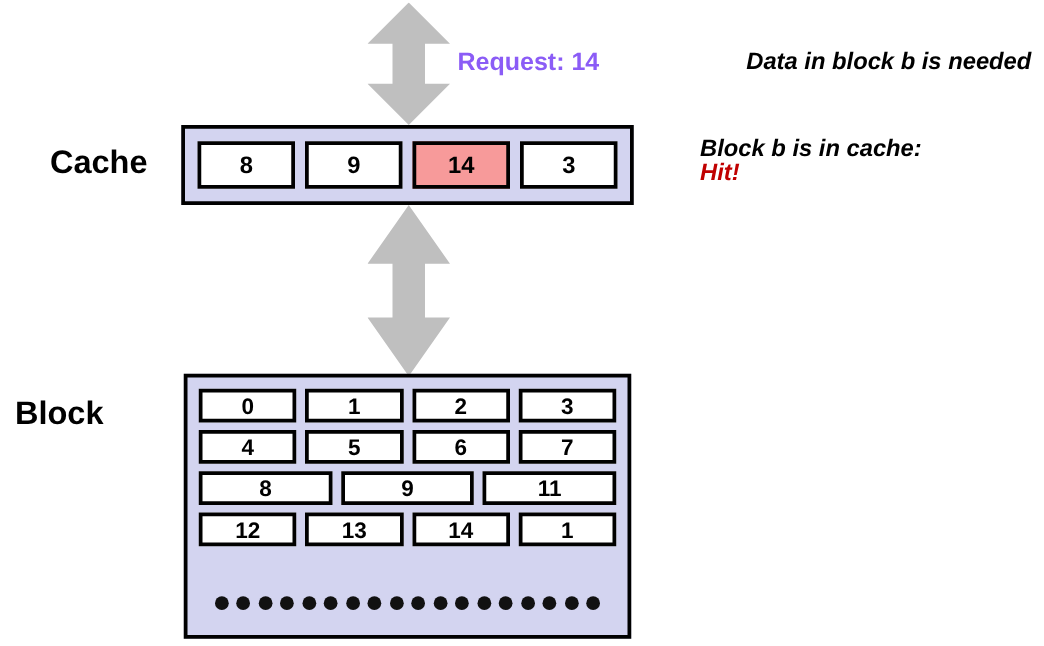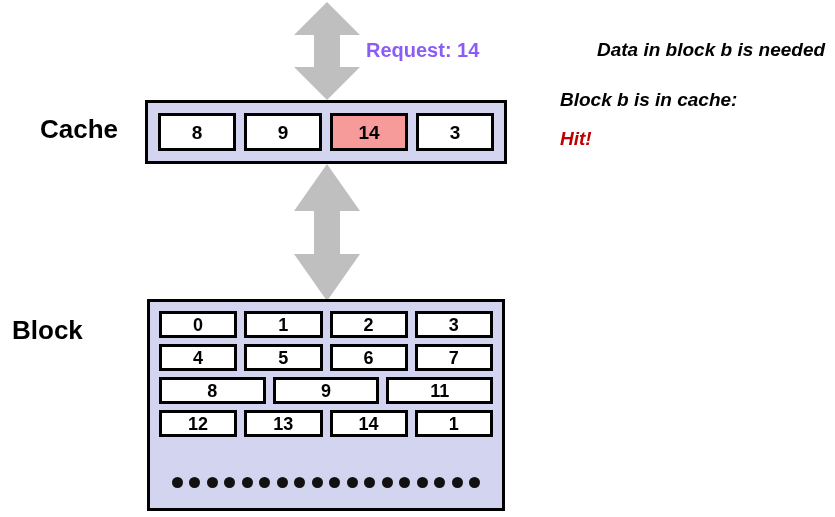--- a/index.html
+++ b/index.html
@@ -141,21 +141,21 @@
   
   .note {
     position: absolute;
     font-weight: bold;
     font-style: italic;
     font-size: 19px;
     line-height: 1.22;
     white-space: nowrap;
   }
   #note-needed { left: 560px; top: 38px;  color: #000000; margin-left: 37px; }
-  #note-incache{ left: 560px; top: 88px; color: #000000; }
+  #note-incache{ left: 560px; top: 108px; color: #000000; }
   #note-hit    { left: 560px; top: 127px; color: #C00000; }
 </style>
 </head>
 <body>
 
 <div class="stage">
 
   <div class="side-label" id="cache-label">Cache</div>
 
   <div class="side-label" id="memory-label">Block</div>

